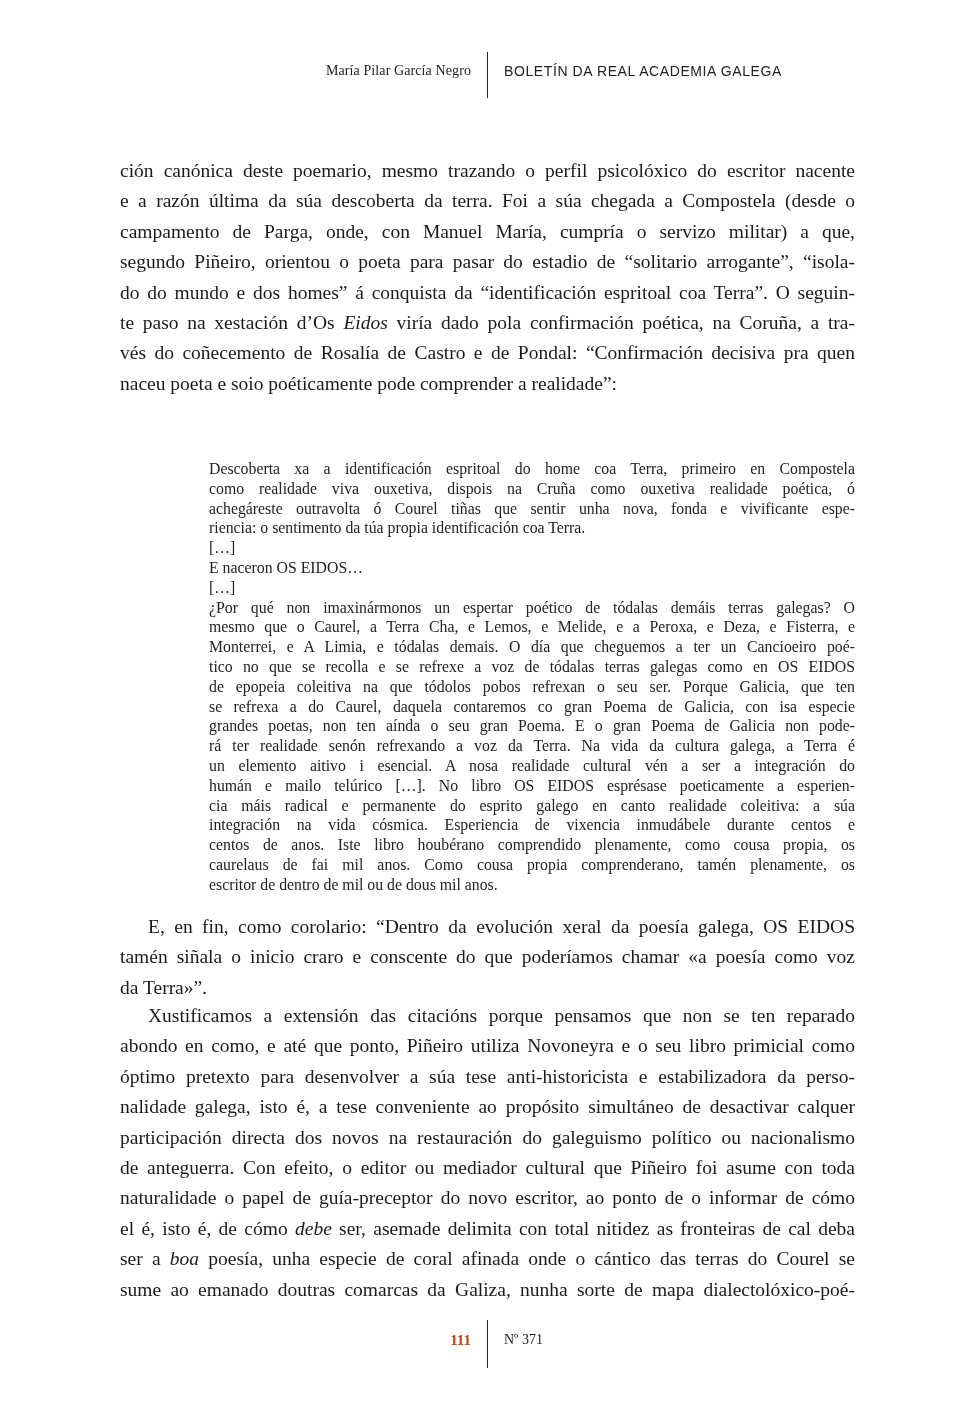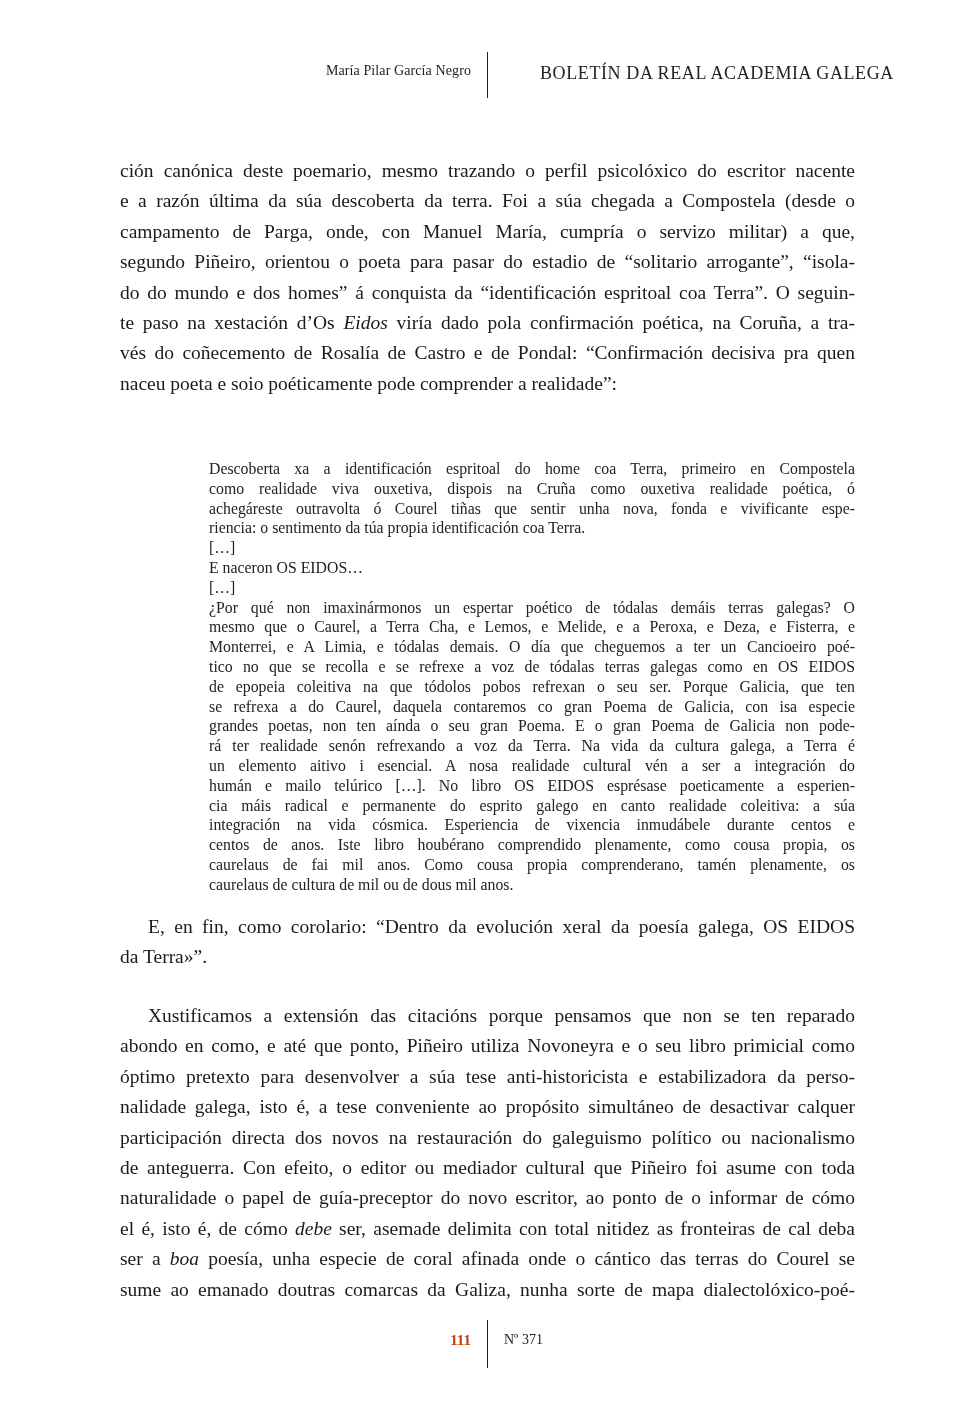--- a/index.html
+++ b/index.html
@@ -2,21 +2,21 @@
 <html><head>
 <meta charset="utf-8">
 <style>
   html, body { margin: 0; padding: 0; background: #ffffff; }
   body { width: 975px; height: 1417px; position: relative; overflow: hidden; color: #1a1a1a; }
   .page { position: absolute; left: 0; top: 0; width: 831px; height: 1417px; background: #fff; }
 
   .running-head { position: absolute; top: 52px; left: 0; width: 975px; height: 46px; }
   .rh-author { position: absolute; right: 504px; top: 11px; font-family: "Liberation Serif", serif; font-size: 14px; color: #222; white-space: nowrap; letter-spacing: 0.1px; }
   .rh-rule { position: absolute; left: 487px; top: 0; width: 1px; height: 46px; background: #222; }
-  .rh-journal { position: absolute; left: 504px; top: 11px; font-family: Liberation Serif, serif; font-size: 18px; color: #222; white-space: nowrap; letter-spacing: 0.6px; margin-left: 36px; }
+  .rh-journal { position: absolute; left: 504px; top: 11px; font-family: Liberation Sans, sans-serif; font-size: 14px; color: #222; white-space: nowrap; letter-spacing: 0.6px; }
 
   .body-text { position: absolute; left: 120px; width: 735px; font-family: "Liberation Serif", serif; font-size: 19.5px; line-height: 30.4px; text-align: justify; color: #1a1a1a; }
   .line { display: block; text-align: justify; text-align-last: justify; white-space: nowrap; }
   .line.last { text-align-last: left; }
   .indent { text-indent: 28px; }
 
   .p1 { top: 156px; }
   .quote { position: absolute; left: 209px; top: 412px; width: 646px; font-family: "Liberation Serif", serif; font-size: 15.8px; line-height: 19.8px; color: #222; margin-top: 47px; }
   .quote .line { white-space: nowrap; }
   .p2 { top: 912px; }
@@ -65,25 +65,26 @@
     <span class="line">de epopeia coleitiva na que tódolos pobos refrexan o seu ser. Porque Galicia, que ten</span>
     <span class="line">se refrexa a do Caurel, daquela contaremos co gran Poema de Galicia, con isa especie</span>
     <span class="line">grandes poetas, non ten aínda o seu gran Poema. E o gran Poema de Galicia non pode-</span>
     <span class="line">rá ter realidade senón refrexando a voz da Terra. Na vida da cultura galega, a Terra é</span>
     <span class="line">un elemento aitivo i esencial. A nosa realidade cultural vén a ser a integración do</span>
     <span class="line">humán e mailo telúrico […]. No libro OS EIDOS esprésase poeticamente a esperien-</span>
     <span class="line">cia máis radical e permanente do esprito galego en canto realidade coleitiva: a súa</span>
     <span class="line">integración na vida cósmica. Esperiencia de vixencia inmudábele durante centos e</span>
     <span class="line">centos de anos. Iste libro houbérano comprendido plenamente, como cousa propia, os</span>
     <span class="line">caurelaus de fai mil anos. Como cousa propia comprenderano, tamén plenamente, os</span>
-    <span class="line last">caurelaus de cultura de mil ou de dous mil anos.</span>
+    <span class="line last">escritor de dentro de mil ou de dous mil anos.</span>
   </div>
 
   <div class="body-text p2">
     <span class="line indent">E, en fin, como corolario: “Dentro da evolución xeral da poesía galega, OS EIDOS</span>
+    <span class="line">tamén siñala o inicio craro e conscente do que poderíamos chamar «a poesía como voz</span>
     <span class="line last">da Terra»”.</span>
   </div>
 
   <div class="body-text p3">
     <span class="line indent">Xustificamos a extensión das citacións porque pensamos que non se ten reparado</span>
     <span class="line">abondo en como, e até que ponto, Piñeiro utiliza Novoneyra e o seu libro primicial como</span>
     <span class="line">óptimo pretexto para desenvolver a súa tese anti-historicista e estabilizadora da perso-</span>
     <span class="line">nalidade galega, isto é, a tese conveniente ao propósito simultáneo de desactivar calquer</span>
     <span class="line">participación directa dos novos na restauración do galeguismo político ou nacionalismo</span>
     <span class="line">de anteguerra. Con efeito, o editor ou mediador cultural que Piñeiro foi asume con toda</span>

